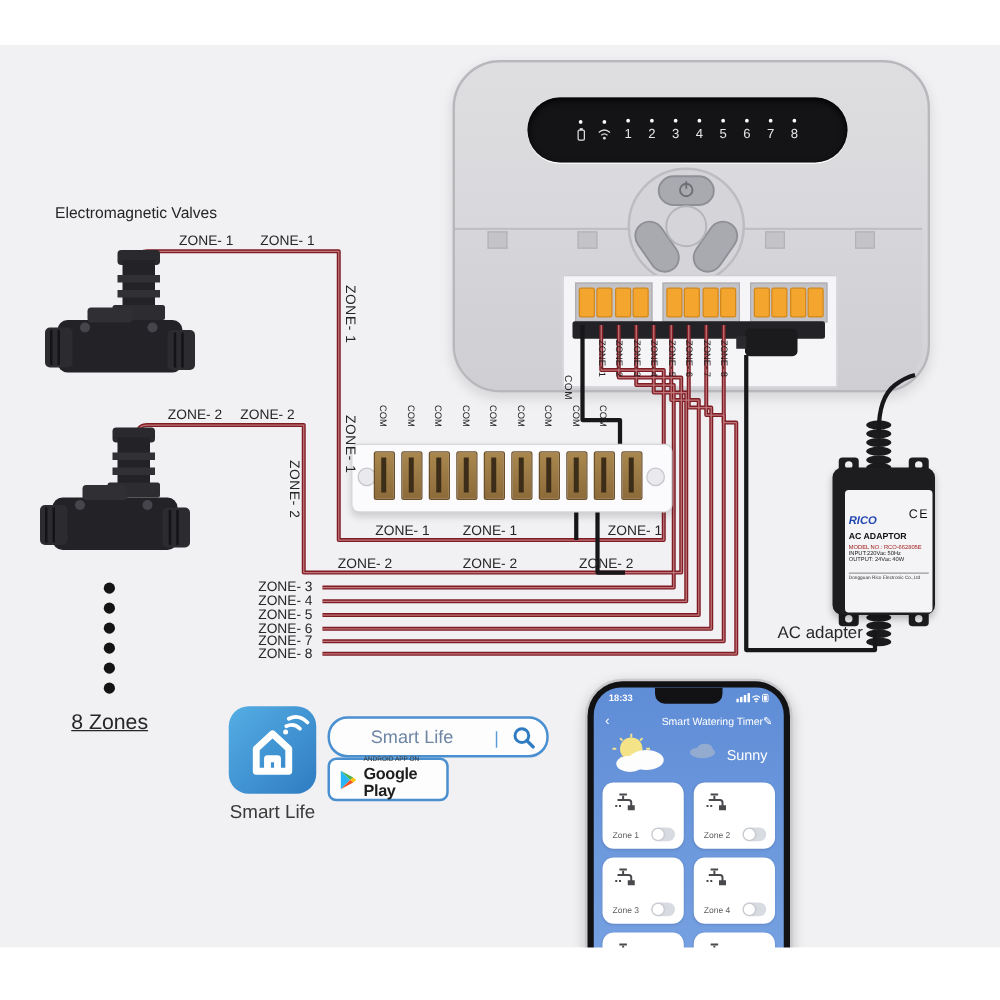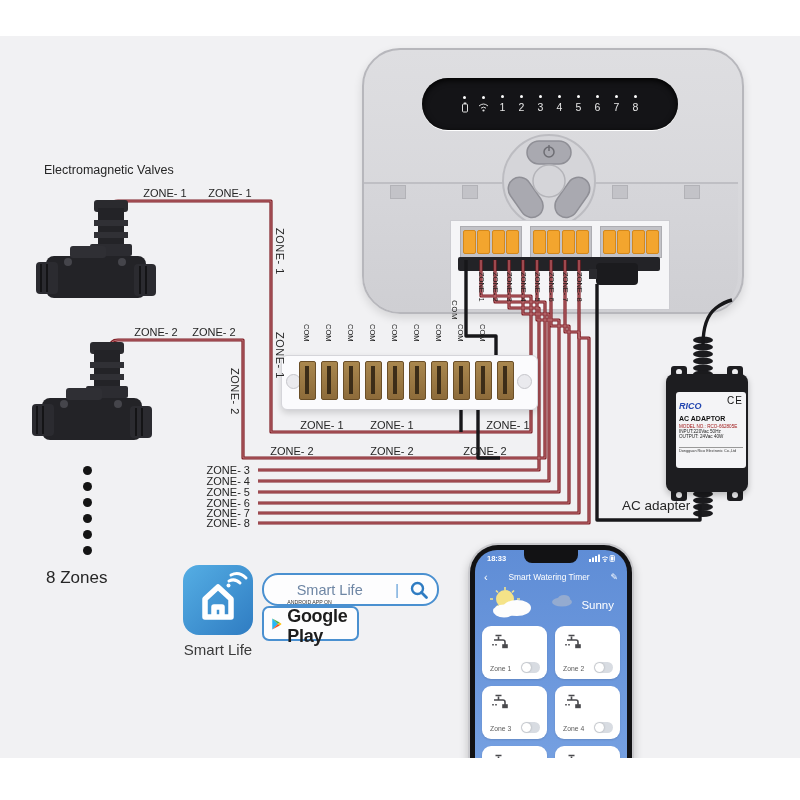--- a/index.html
+++ b/index.html
@@ -44,21 +44,21 @@
   .brass:before{content:"";position:absolute;left:5px;top:4px;width:4px;height:28px;background:#3c2d18;}
   .com-lbl{font-size:7.5px;color:#222;z-index:6;writing-mode:vertical-rl;height:30px;top:324px;}
   
   .valve{z-index:5;}
   
   #adapter{left:666px;top:374px;width:82px;height:118px;background:#1d1d20;border-radius:8px;z-index:5;
            box-shadow:0 3px 6px rgba(0,0,0,.25);}
   .ear{width:16px;height:12px;background:#1d1d20;border-radius:3px;z-index:4;}
   .ear:before{content:"";position:absolute;left:5px;top:3px;width:6px;height:6px;border-radius:50%;background:#f1f1f3;}
   #adlabel{left:676px;top:392px;width:64px;height:70px;background:#f4f4f6;border-radius:3px;z-index:6;
-           padding:3px 3px;font-family:"Liberation Sans",sans-serif;}
+           padding:14px 3px;font-family:"Liberation Sans",sans-serif;}
   #adlabel .brand{color:#2246b0;font-weight:bold;font-style:italic;font-size:9px;}
   #adlabel .ce{float:right;font-size:10px;color:#111;letter-spacing:1px;}
   #adlabel .t1{font-size:7px;font-weight:bold;color:#111;margin-top:2px;}
   #adlabel .t2{font-size:4.6px;color:#a01818;margin-top:2px;}
   #adlabel .t3{font-size:4.6px;color:#222;}
   #adlabel .t4{font-size:3.8px;color:#333;margin-top:8px;border-top:1px solid #999;padding-top:1px;}
   .corr{z-index:3;}
   
   .zdot{width:9px;height:9px;border-radius:50%;background:#141414;z-index:5;}
   
@@ -66,34 +66,34 @@
            background:linear-gradient(135deg,#55aee4,#2f7cc2);}
   #sl-name{left:183px;top:641px;width:70px;text-align:center;font-size:15px;color:#3a3a3a;z-index:5;}
   #searchpill{left:262px;top:573px;width:173px;height:29px;background:#fdfdfe;border:2px solid #4a90d0;
               border-radius:16px;z-index:5;display:flex;align-items:center;}
   #searchpill .stext{flex:1;text-align:center;font-size:14.5px;color:#6e86a4;}
   #searchpill .sdiv{color:#5b9bd5;font-size:14px;margin-right:10px;}
   .badge{top:606px;height:31px;background:#fdfdfe;border:2px solid #4a90d0;border-radius:7px;z-index:5;
          display:flex;align-items:center;padding:0 7px;gap:5px;}
   .badge .bt{display:flex;flex-direction:column;line-height:1.15;}
   .badge .small{font-size:5.2px;color:#333;}
-  .badge .big{font-size:18px;font-weight:bold;color:#1d1d1d;letter-spacing:-0.3px;}
+  .badge .big{font-size:13px;font-weight:bold;color:#1d1d1d;letter-spacing:-0.3px;}
   
   #phone{left:468px;top:543px;width:166px;height:262px;background:#c9c9cd;border-radius:30px;z-index:7;
          box-shadow:0 4px 10px rgba(0,0,0,.2);padding:2px;box-sizing:border-box;}
   #bezel{width:100%;height:100%;background:#121214;border-radius:28px;padding:5px;box-sizing:border-box;}
   #screen{position:relative;width:100%;height:100%;border-radius:22px;overflow:hidden;
           background:linear-gradient(#5f8dd6,#79a3e3);}
   #notch{position:absolute;left:50%;top:0;transform:translateX(-50%);width:54px;height:13px;
          background:#121214;border-radius:0 0 8px 8px;z-index:3;}
   .st-row{position:absolute;left:0;top:4px;width:100%;display:flex;justify-content:space-between;
           padding:0 12px;box-sizing:border-box;color:#fff;font-size:7.5px;font-weight:bold;}
   .nav{position:absolute;left:0;top:21px;width:100%;display:flex;align-items:center;color:#fff;
        padding:0 9px;box-sizing:border-box;}
-  .nav .ttl{flex:1;text-align:center;font-size:8.4px;}
+  .nav .ttl{flex:1;text-align:right;font-size:8.4px;}
   .nav .bk{font-size:11px;}
   .nav .ed{font-size:9px;}
   #sunny{position:absolute;right:13px;top:49px;color:#fff;font-size:11.5px;}
   #cards{position:absolute;left:7px;top:76px;width:138px;display:grid;
          grid-template-columns:1fr 1fr;gap:7px 8px;}
   .card{height:53px;background:#fff;border-radius:9px;position:relative;box-shadow:0 1px 2px rgba(0,0,0,.12);}
   .card .zl{position:absolute;left:8px;bottom:7px;font-size:6.8px;color:#5c5c5c;}
   .toggle{position:absolute;right:7px;bottom:6px;width:19px;height:11px;border-radius:6px;background:#d8dce2;}
   .toggle:before{content:"";position:absolute;left:1px;top:1px;width:9px;height:9px;border-radius:50%;
                  background:#fff;box-shadow:0 0 2px rgba(0,0,0,.3);}
@@ -323,21 +323,21 @@
   <span class="abs lbl rlbl" style="left:250px;top:513px;">ZONE- 7</span>
   <span class="abs lbl rlbl" style="left:250px;top:523px;">ZONE- 8</span>
 
   
   <div class="abs zdot" style="left:83px;top:466px;"></div>
   <div class="abs zdot" style="left:83px;top:482px;"></div>
   <div class="abs zdot" style="left:83px;top:498px;"></div>
   <div class="abs zdot" style="left:83px;top:514px;"></div>
   <div class="abs zdot" style="left:83px;top:530px;"></div>
   <div class="abs zdot" style="left:83px;top:546px;"></div>
-  <span class="abs lbl" style="left:46px;top:568px;font-size:17px;">8 Zones</span>
+  <span class="abs lbl" style="left:57px;top:568px;font-size:17px;text-decoration:underline;">8 Zones</span>
 
   
   <g></g>
   <svg class="abs corr" style="left:690px;top:336px;" width="28" height="40" viewBox="0 0 28 40">
     <ellipse cx="13" cy="4" rx="10" ry="3.6" fill="#1b1b1e"></ellipse>
       <ellipse cx="13" cy="11" rx="10" ry="3.6" fill="#1b1b1e"></ellipse>
     <ellipse cx="13" cy="18" rx="10" ry="3.6" fill="#1b1b1e"></ellipse>
       <ellipse cx="13" cy="25" rx="10" ry="3.6" fill="#1b1b1e"></ellipse>
     <ellipse cx="13" cy="32" rx="10" ry="3.6" fill="#1b1b1e"></ellipse>
       <ellipse cx="13" cy="38" rx="10" ry="3.6" fill="#1b1b1e"></ellipse>

